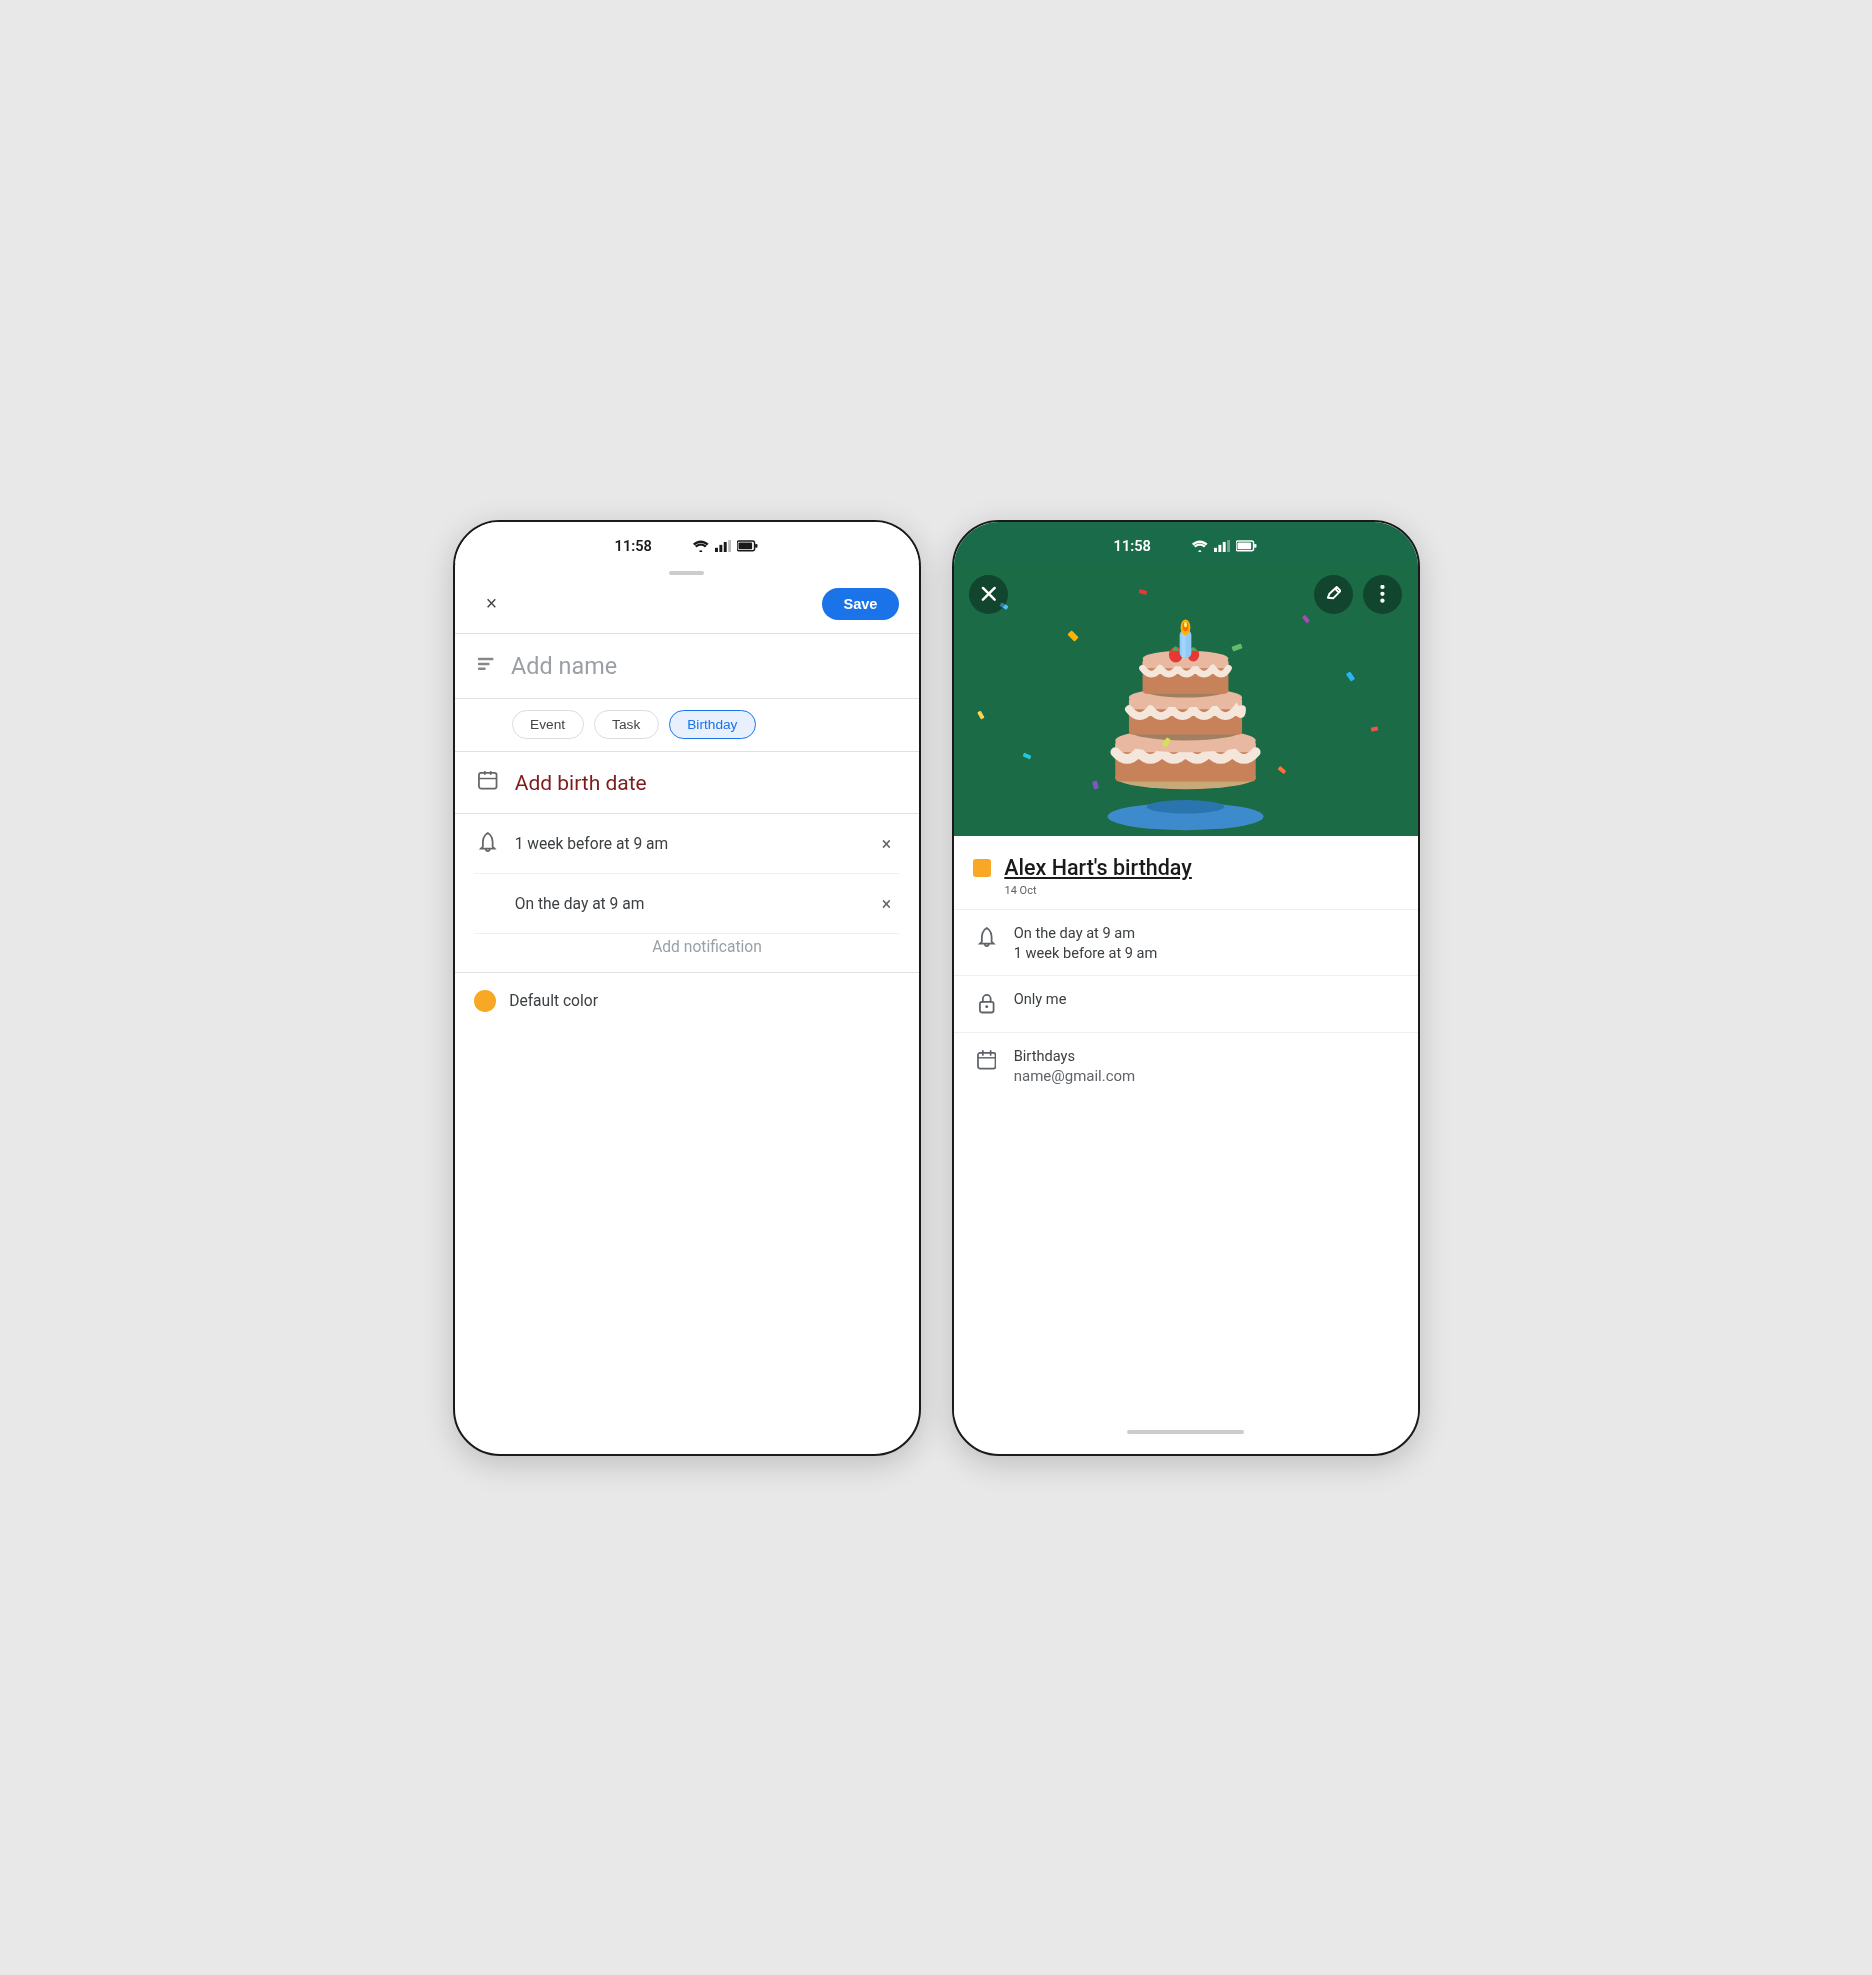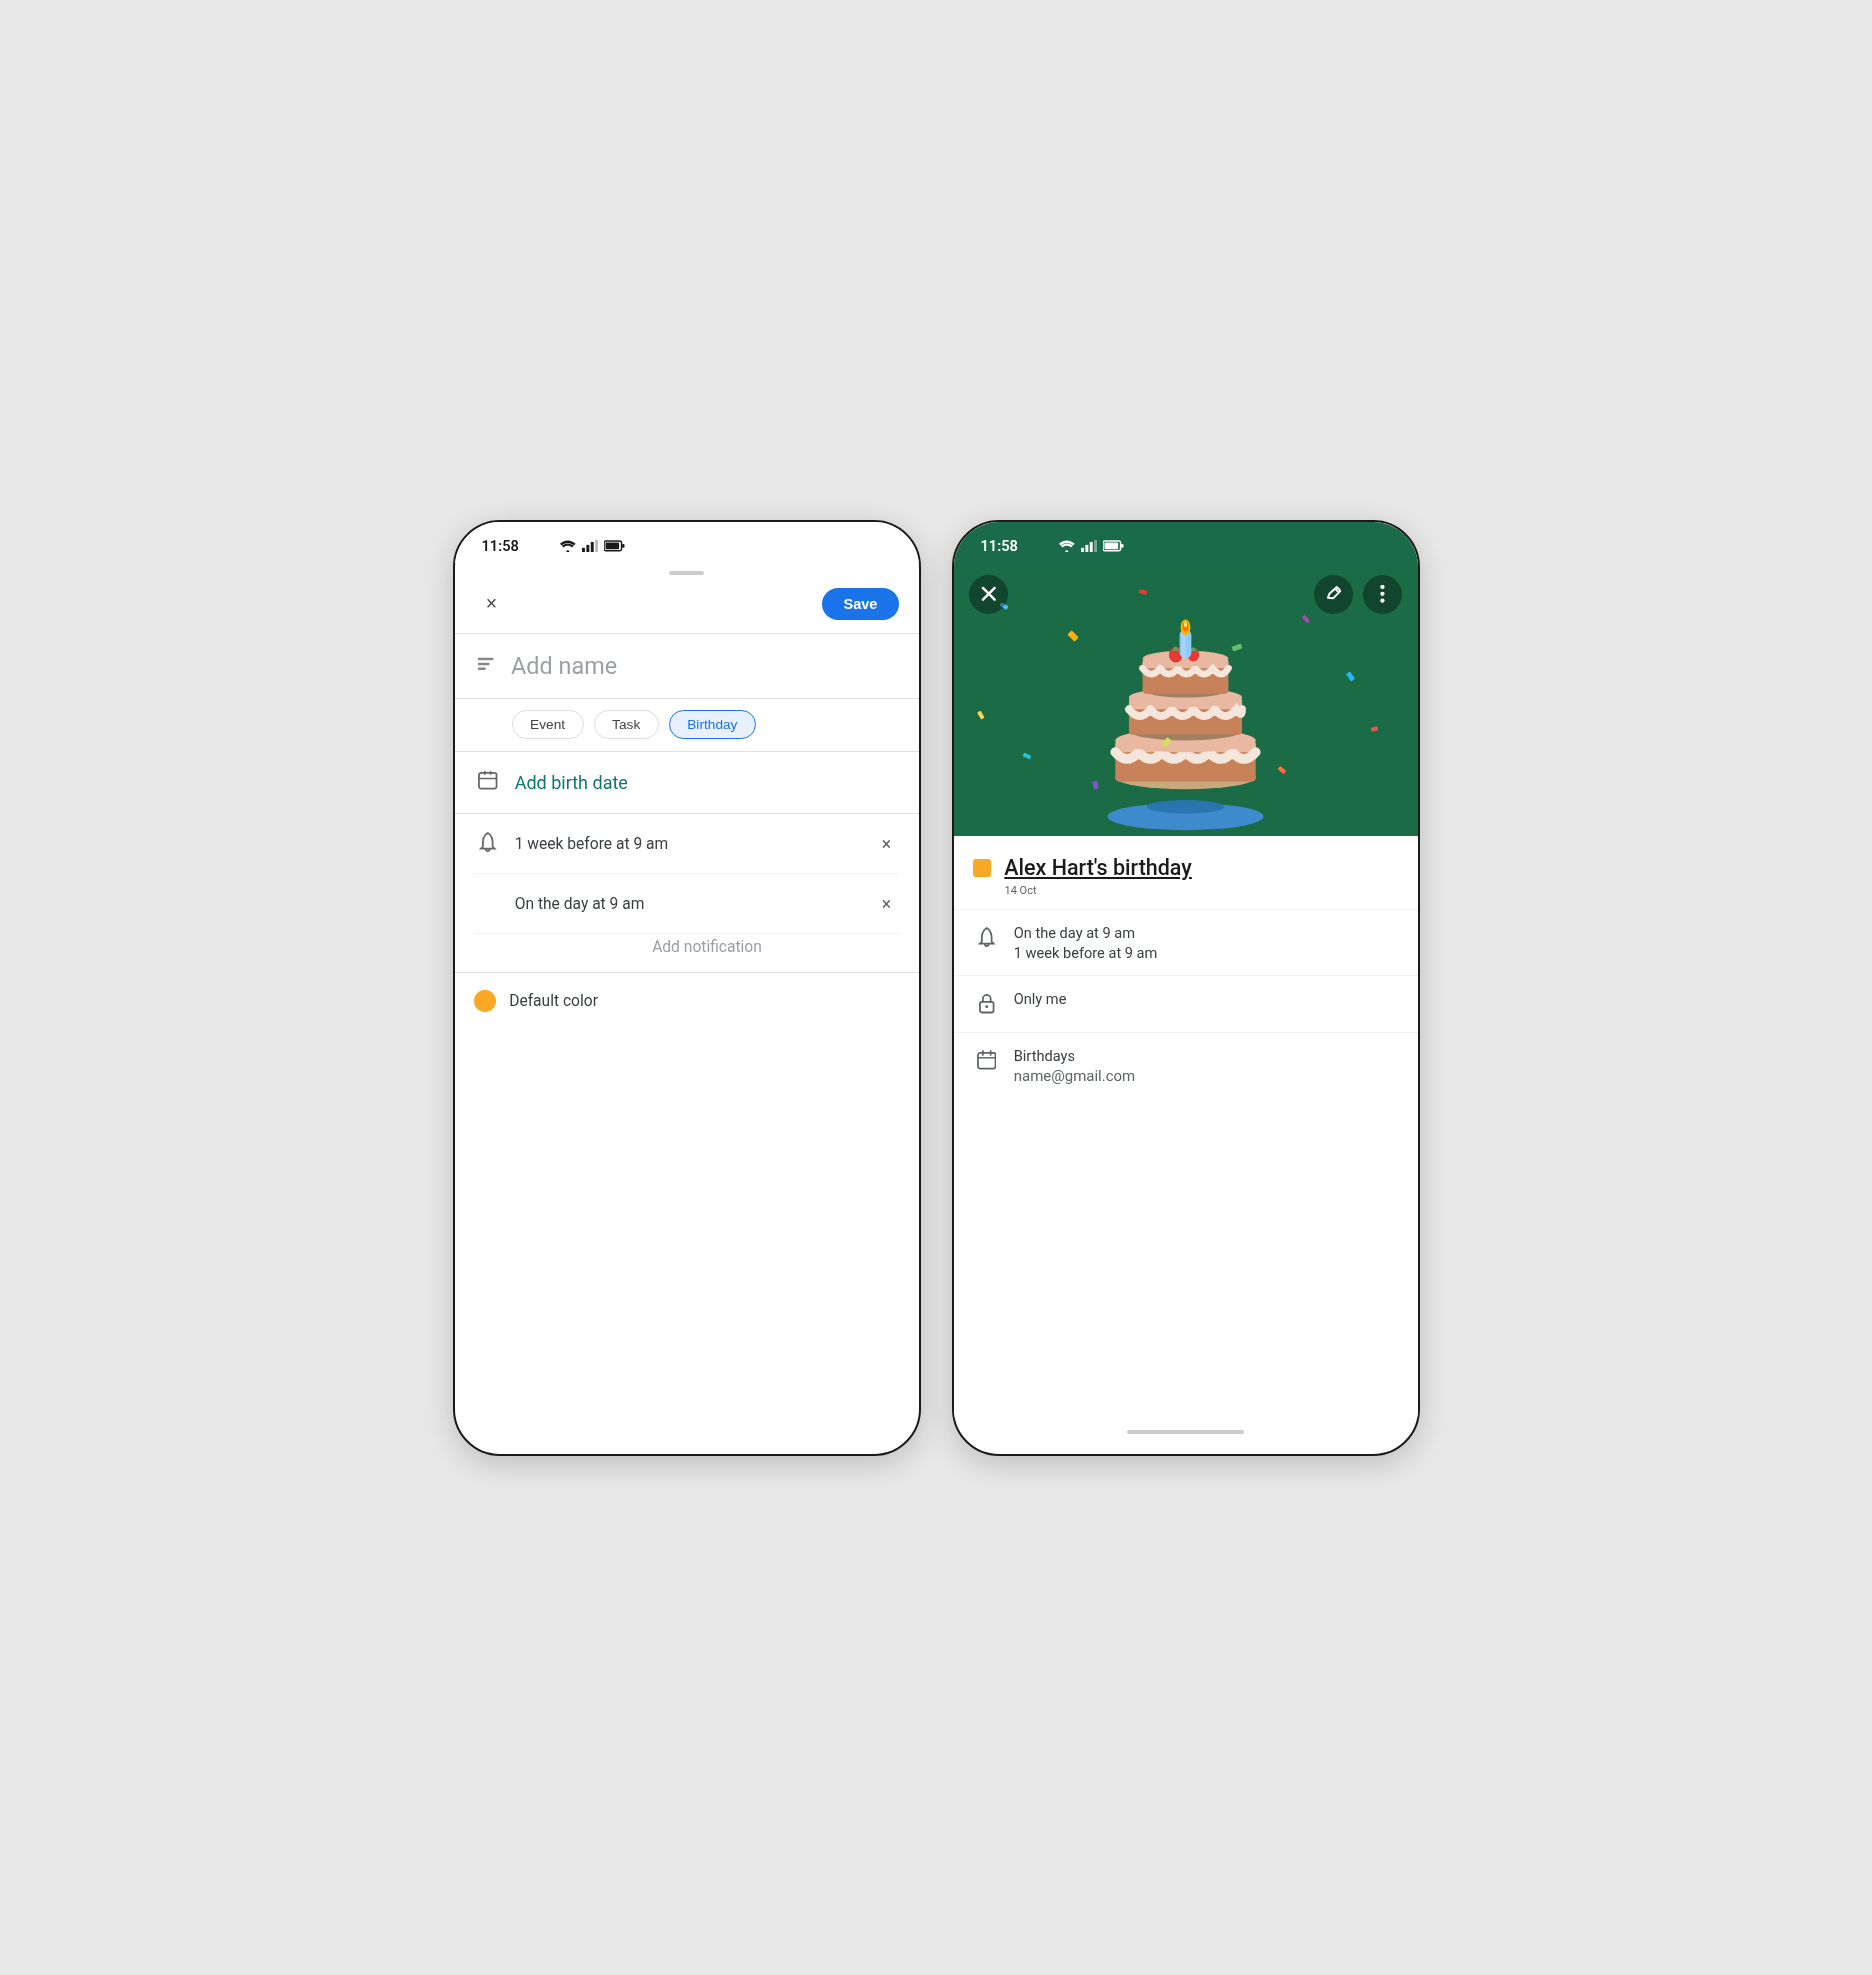--- a/index.html
+++ b/index.html
@@ -29,21 +29,21 @@
       overflow: hidden;
       display: flex;
       flex-direction: column;
       position: relative;
       box-shadow: 0 7.8px 31px rgba(0,0,0,0.18);
     }
 
     
     .status-bar {
       display: flex;
-      justify-content: flex-start;
+      justify-content: center;
       align-items: center;
       padding: 15.6px 27px 7.8px;
       background: inherit;
       gap: 40px;
     }
     .status-bar.dark {
       background: #1a6b4a;
     }
     .status-time {
       font-size: 14.6px;
@@ -143,22 +143,22 @@
       gap: 13.7px;
       border-bottom: 1px solid #e0e0e0;
     }
     .section-icon {
       font-size: 19.5px;
       color: #666;
       width: 27px;
       text-align: center;
     }
     .section-text {
-      font-size: 18px;
-      color: #0f766e;
+      font-size: 21px;
+      color: #7f1d1d;
     }
 
     .notification-section {
       padding: 0 19.5px;
       border-bottom: 1px solid #e0e0e0;
     }
     .notif-row {
       display: flex;
       align-items: center;
       padding: 15.6px 0;

